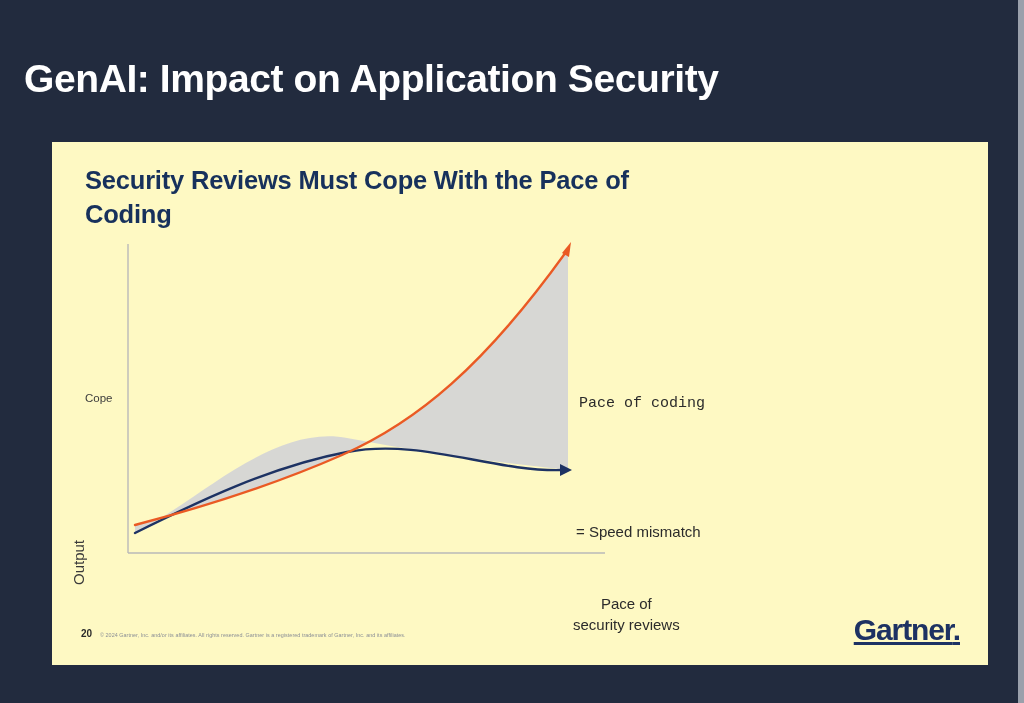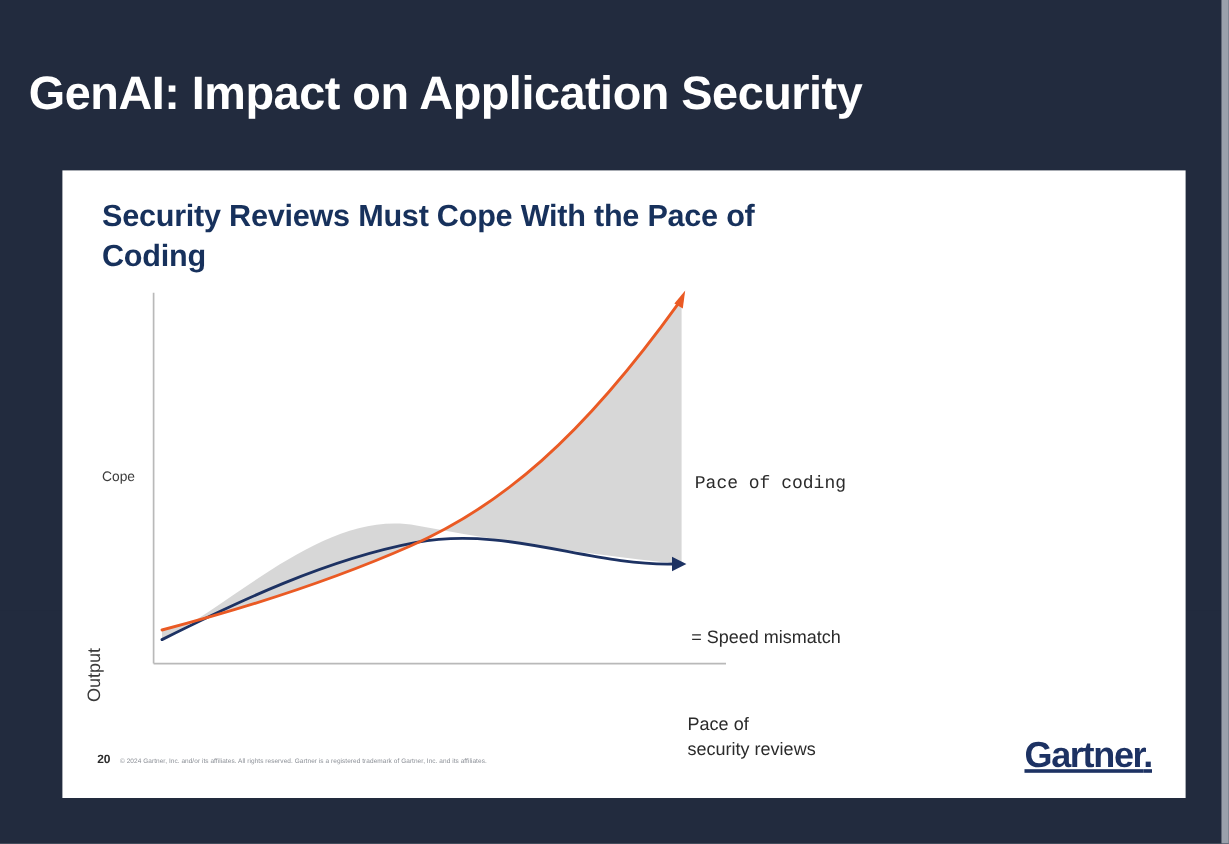--- a/index.html
+++ b/index.html
@@ -39,21 +39,21 @@
     letter-spacing:-0.4px;
     line-height:1.1;
     white-space:nowrap;
   }
 
   
   .slide-card {
     position:absolute;
     left:52px; top:142px;
     width:936px; height:523px;
-    background:#ffffff;
+    background:#fef9c3;
   }
 
   
   .slide-heading {
     position:absolute;
     left:33px; top:22px;
     width:620px;
     color:#17315c;
     font-size:25.5px;
     font-weight:bold;
@@ -88,21 +88,21 @@
   
   .callout {
     position:absolute;
     color:#2b2b2b;
     font-size:15px;
     line-height:1.38;
     white-space:pre-line;
   }
   .callout-coding   { left:527px; top:164px;font-family:Liberation Mono, monospace; }
   .callout-mismatch { left:524px; top:264px;margin-top:28px; }
-  .callout-reviews  { left:521px; top:364px; }
+  .callout-reviews  { left:521px; top:364px;text-align:center; }
 
   .chip {
     position:absolute;
     left:542px; top:294px;
     background:#12e96b;
     color:#111111;
     font-size:12.5px;
     font-weight:bold;
     letter-spacing:-0.1px;
     padding:5px 11px 6px 11px;

